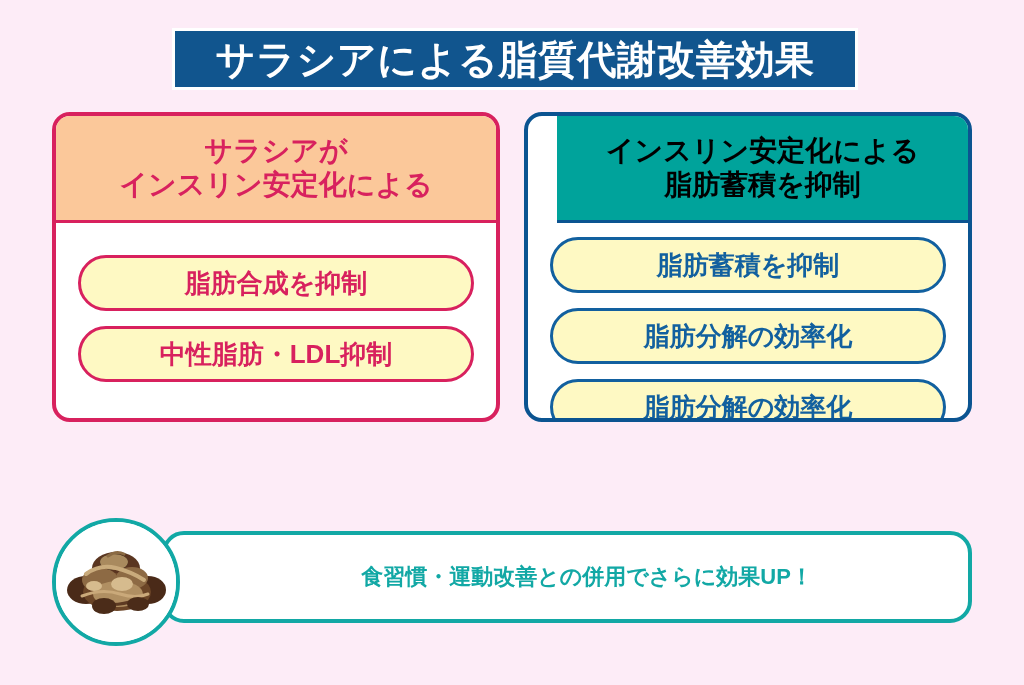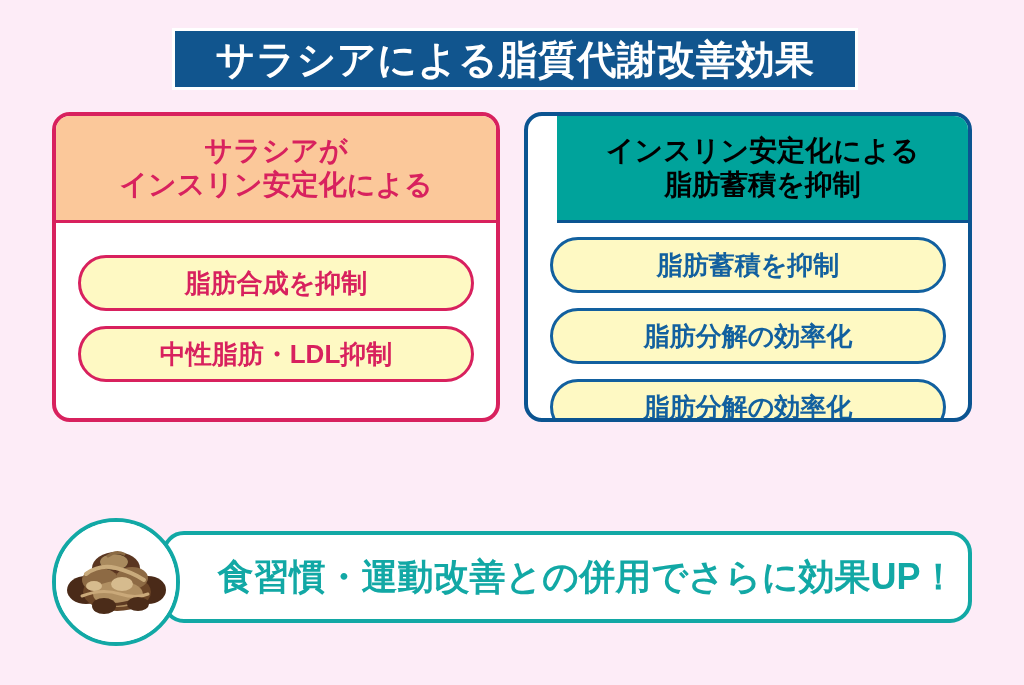--- a/index.html
+++ b/index.html
@@ -137,21 +137,21 @@
     box-sizing: border-box;
     border: 4px solid #12a8a5;
     border-radius: 22px;
     background: #ffffff;
     display: flex;
     align-items: center;
     justify-content: center;
   }
   .bottom-banner-text {
     color: #12a8a5;
-    font-size: 36px;
+    font-size: 22px;
     font-weight: bold;
     white-space: nowrap;
     padding-left: 40px;
   }
   .photo-circle {
     position: absolute;
     left: 0px;
     top: 0px;
     width: 128px;
     height: 128px;

